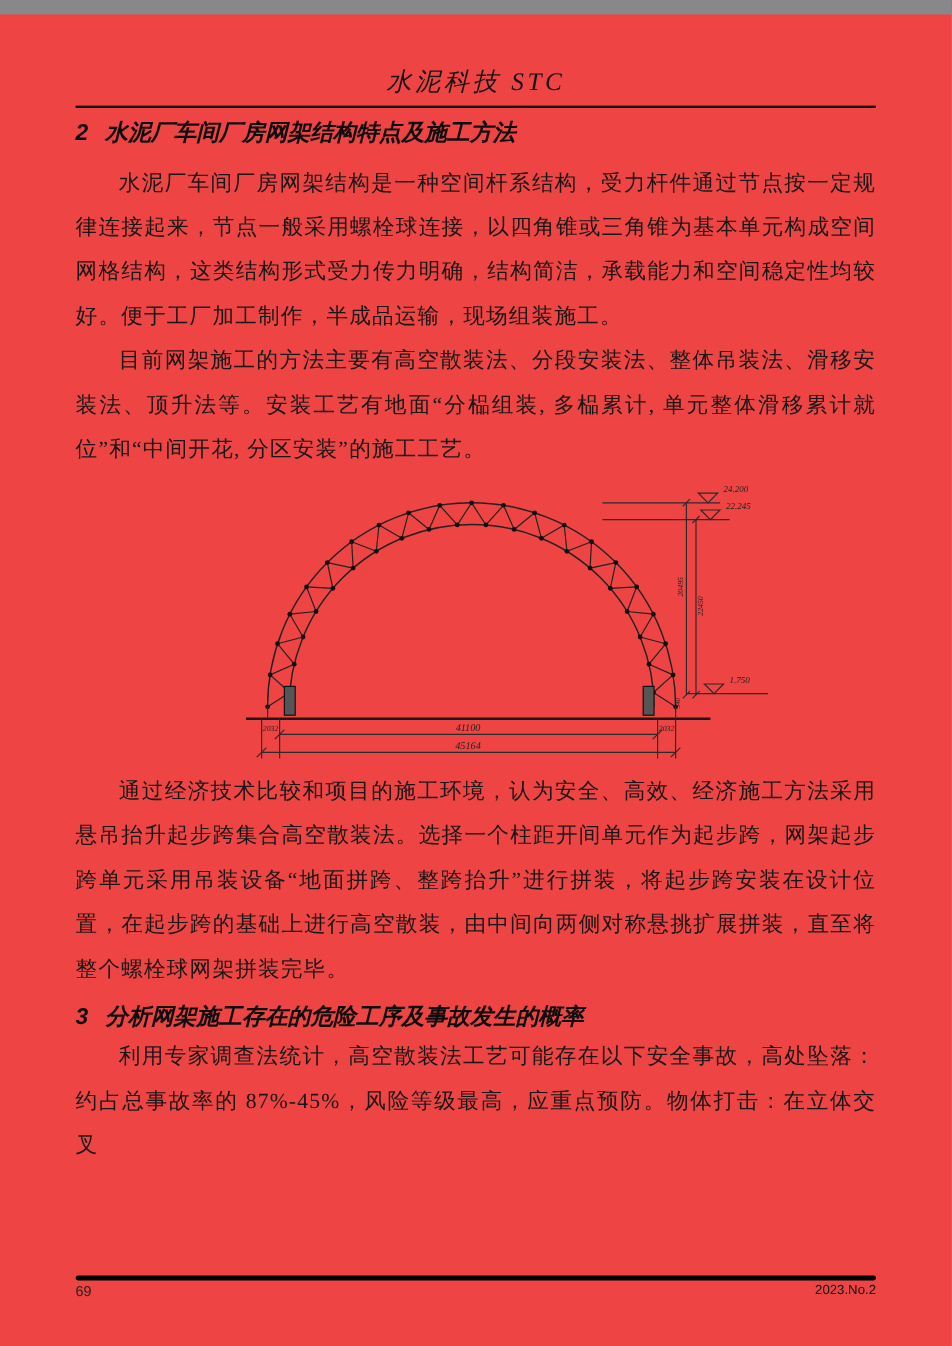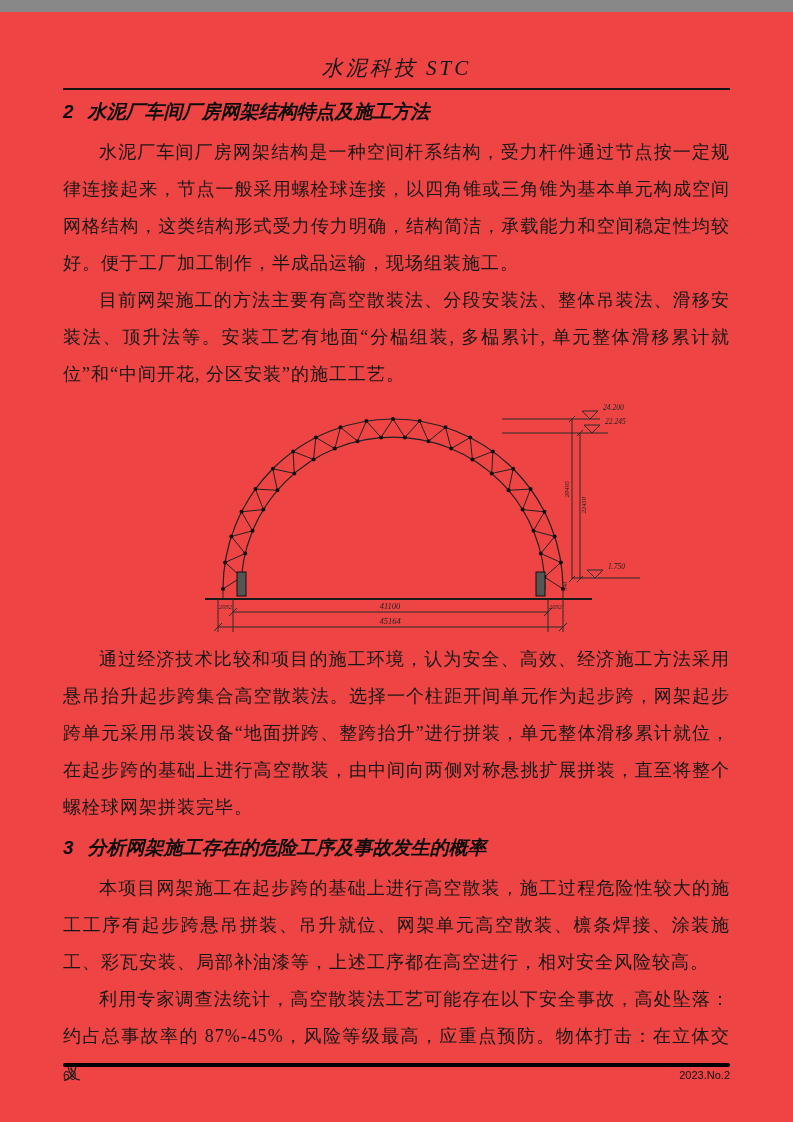--- a/index.html
+++ b/index.html
@@ -256,25 +256,24 @@
         <line x1="382" y1="185" x2="450" y2="185"></line>
       </g>
       <g class="dwg">
         <polygon points="397,177 413,177 405,185" fill="none"></polygon>
       </g>
       <text class="dwg-text" x="418" y="176" font-size="7.5">1.750</text>
       <text class="dwg-text" x="377" y="193" font-size="5.5" text-anchor="middle" transform="rotate(-90 377 193)">340</text>
     </svg>
   </div>
 
-  <p class="body-par">通过经济技术比较和项目的施工环境，认为安全、高效、经济施工方法采用悬吊抬升起步跨集合高空散装法。选择一个柱距开间单元作为起步跨，网架起步跨单元采用吊装设备“地面拼跨、整跨抬升”进行拼装，单元整体滑移累计就位，在起步跨的基础上进行高空散装，由中间向两侧对称悬挑扩展拼装，直至将整个螺栓球网架拼装完毕。</p>
+  <p class="body-par">通过经济技术比较和项目的施工环境，认为安全、高效、经济施工方法采用悬吊抬升起步跨集合高空散装法。选择一个柱距开间单元作为起步跨，网架起步跨单元采用吊装设备“地面拼跨、整跨抬升”进行拼装，将起步跨安装在设计位置，在起步跨的基础上进行高空散装，由中间向两侧对称悬挑扩展拼装，直至将整个螺栓球网架拼装完毕。</p>
 
   <h2 class="sec"><span class="sec-num">3</span><span>分析网架施工存在的危险工序及事故发生的概率</span></h2>
 
-  <p class="body-par first-after-head">本项目网架施工在起步跨的基础上进行高空散装，施工过程危险性较大的施工工序有起步跨悬吊拼装、吊升就位、网架单元高空散装、檩条焊接、涂装施工、彩瓦安装、局部补油漆等，上述工序都在高空进行，相对安全风险较高。</p>
   <p class="body-par">利用专家调查法统计，高空散装法工艺可能存在以下安全事故，高处坠落：约占总事故率的 87%-45%，风险等级最高，应重点预防。物体打击：在立体交叉</p>
 
   <div class="footer">
     <div class="footer-rule"></div>
     <div class="footer-row">
       <div class="page-number">69</div>
       <div class="issue">2023.No.2</div>
     </div>
   </div>
 

